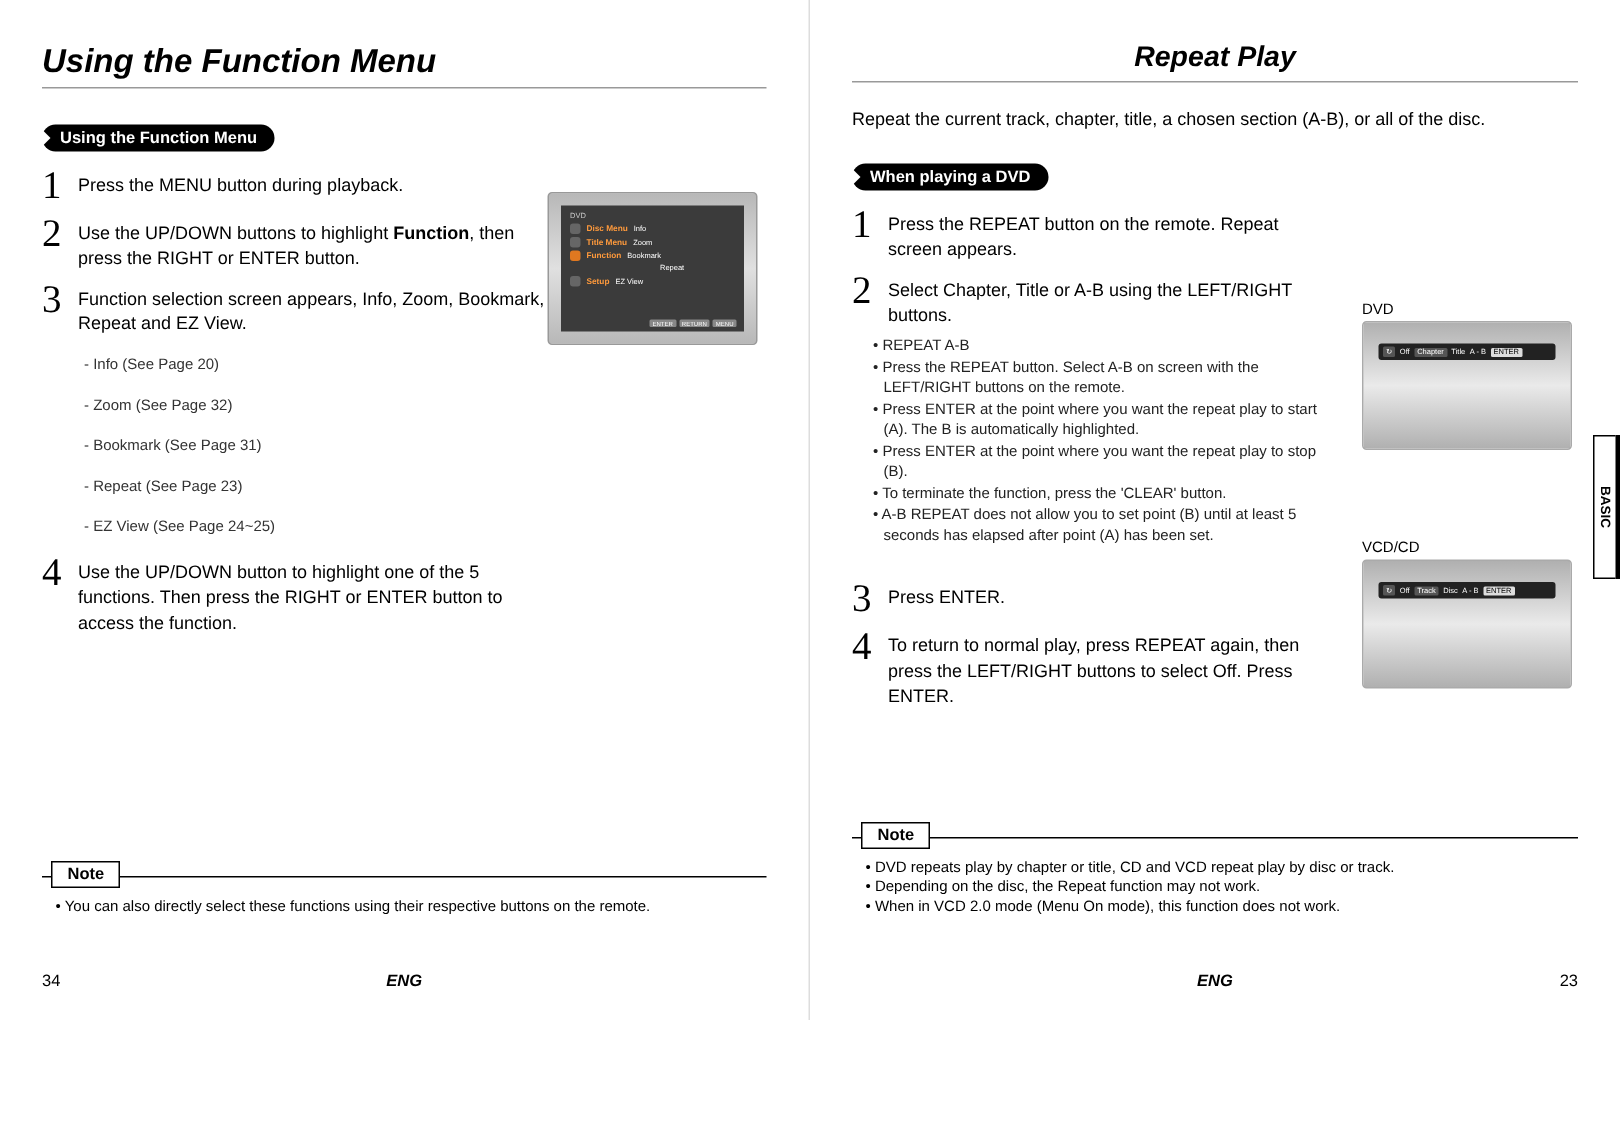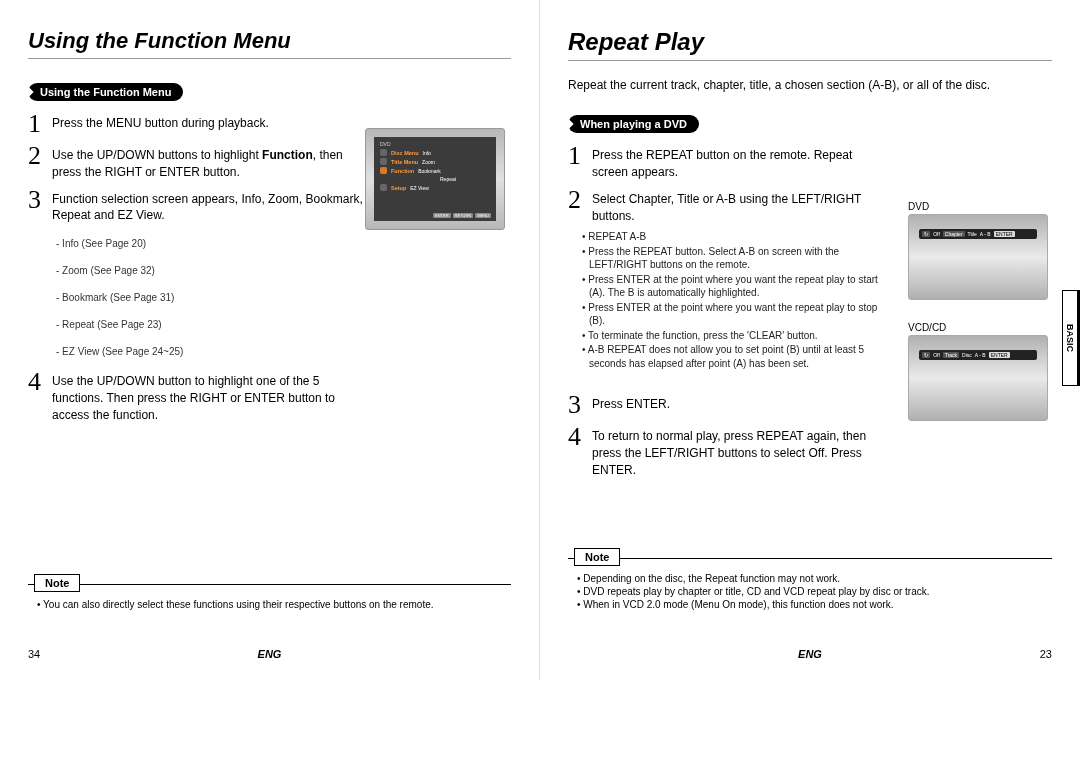--- a/index.html
+++ b/index.html
@@ -9,21 +9,21 @@
     width: 1080px;
     height: 765px;
     overflow: hidden;
     color: #000;
   }
   .spread { display: flex; width: 1080px; height: 765px; }
   .page { width: 540px; height: 680px; padding: 28px 28px 0 28px; position: relative; }
   .page-left { border-right: 1px solid #ddd; }
   .hdr-row { display:flex; justify-content: space-between; align-items:flex-end; border-bottom: 1px solid #999; padding-bottom:4px; margin-bottom:16px; }
   .h-title { font-size: 22px; font-weight: bold; font-style: italic; }
-  .h-title-right { font-size: 24px; font-weight: bold; font-style: italic; text-align:left; width:100%; }
+  .h-title-right { font-size: 19px; font-weight: bold; font-style: italic; text-align:center; width:100%; }
   .pill {
     display: inline-block;
     background: #000;
     color: #fff;
     font-size: 11px;
     font-weight: bold;
     padding: 3px 12px;
     border-radius: 10px;
     position: relative;
     margin: 8px 0 10px 0;
@@ -240,21 +240,21 @@
       <div class="osd">
         <div class="osd-bar">
           <span class="osd-tag">↻</span>
           <span>Off</span>
           <span class="osd-tag">Chapter</span>
           <span>Title</span>
           <span>A - B</span>
           <span class="osd-tagw">ENTER</span>
         </div>
       </div>
-      <div class="osd-lbl" style="margin-top:22px">VCD/CD</div>
+      <div class="osd-lbl" style="margin-top:60px">VCD/CD</div>
       <div class="osd">
         <div class="osd-bar">
           <span class="osd-tag">↻</span>
           <span>Off</span>
           <span class="osd-tag">Track</span>
           <span>Disc</span>
           <span>A - B</span>
           <span class="osd-tagw">ENTER</span>
         </div>
       </div>
@@ -262,22 +262,22 @@
 
     <div class="sidetab">
       <div class="w">BASIC</div>
       <div class="b">FUNCTIONS</div>
     </div>
 
     <div class="note-area">
       <span class="note-hdr">Note</span>
       <div class="note-box">
         <ul>
+          <li>DVD repeats play by chapter or title, CD and VCD repeat play by disc or track.</li>
           <li>Depending on the disc, the Repeat function may not work.</li>
-          <li>DVD repeats play by chapter or title, CD and VCD repeat play by disc or track.</li>
           <li>When in VCD 2.0 mode (Menu On mode), this function does not work.</li>
         </ul>
       </div>
     </div>
 
     <div class="footer">
       <span></span>
       <span class="eng">ENG</span>
       <span>23</span>
     </div>

